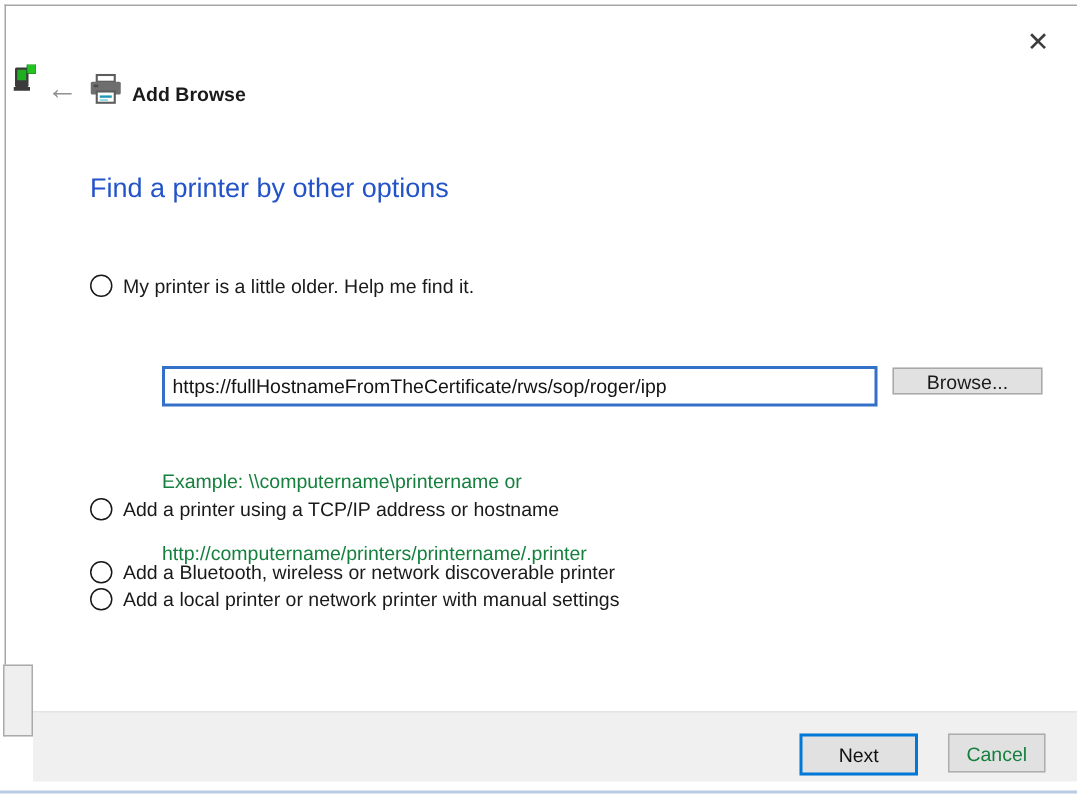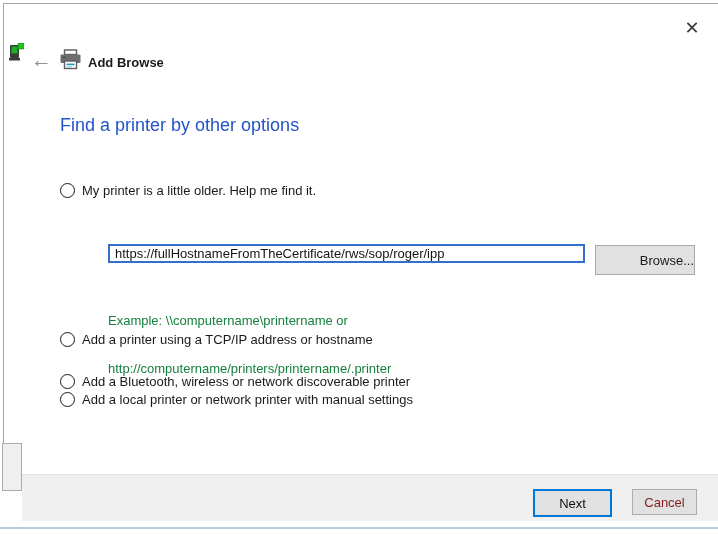--- a/index.html
+++ b/index.html
@@ -48,29 +48,29 @@
   .radio-label { font-size: 13px; color: #1a1a1a; white-space: nowrap; }
 
   .row-1 { top: 181px; justify-content: space-between; }
   .row-2 { top: 211px; }
   .row-3 { top: 330px; }
   .row-4 { top: 372px; justify-content: center; }
   .row-5 { top: 390px; }
 
   
   .url-input {
-    position: absolute; left: 108px; top: 244px; width: 477px; height: 19px;
+    position: absolute; left: 108px; top: 244px; width: 477px; height: 27px;
     border: 2px solid var(--input_border, #3470c8);
     padding: 0 5px; font-size: 13px; font-family: "Liberation Sans", sans-serif;
     color: #141414; background: #fff; outline: none;
   }
   .browse-btn {
-    position: absolute; left: 595px; top: 245px; width: 100px; height: 30px;
+    position: absolute; left: 595px; top: 245px; width: 100px; height: 18px;
     background: var(--button_bg, #e1e1e1); border: 1px solid #a9a9a9;
-    font-size: 13px; font-family: "Liberation Sans", sans-serif; color: #1a1a1a; cursor: pointer; text-align: right;
+    font-size: 13px; font-family: "Liberation Sans", sans-serif; color: #1a1a1a; cursor: pointer;
   }
   .example-text {
     position: absolute; left: 108px; top: 281px;
     font-size: 13px; line-height: 16px; color: #15803d; white-space: pre;
   }
 
   
   .behind-box {
     position: absolute; left: 2px; top: 443px; width: 20px; height: 48px;
     background: #efefef; border: 1px solid #ababab;
@@ -82,21 +82,21 @@
     background: var(--footer_bg, #f0f0f0); border-top: 1px solid #e4e4e4;
   }
   .next-btn {
     position: absolute; left: 533px; top: 489px; width: 79px; height: 28px;
     background: var(--button_bg, #e1e1e1); border: 2px solid var(--accent, #0078d7);
     font-size: 13px; font-family: "Liberation Sans", sans-serif; color: #111; cursor: pointer;
   }
   .cancel-btn {
     position: absolute; left: 632px; top: 489px; width: 65px; height: 26px;
     background: var(--button_bg, #e1e1e1); border: 1px solid #adadad;
-    font-size: 13px; font-family: "Liberation Sans", sans-serif; color: #7f1d1d; cursor: pointer;
+    font-size: 13px; font-family: "Liberation Sans", sans-serif; color: #15803d; cursor: pointer;
   }
 
   .bottom-line {
     position: absolute; left: 0; top: 527px; width: 718px; height: 2px;
     background: var(--bottom_line, #b7cce3);
   }
 </style>
 </head>
 <body>
 

